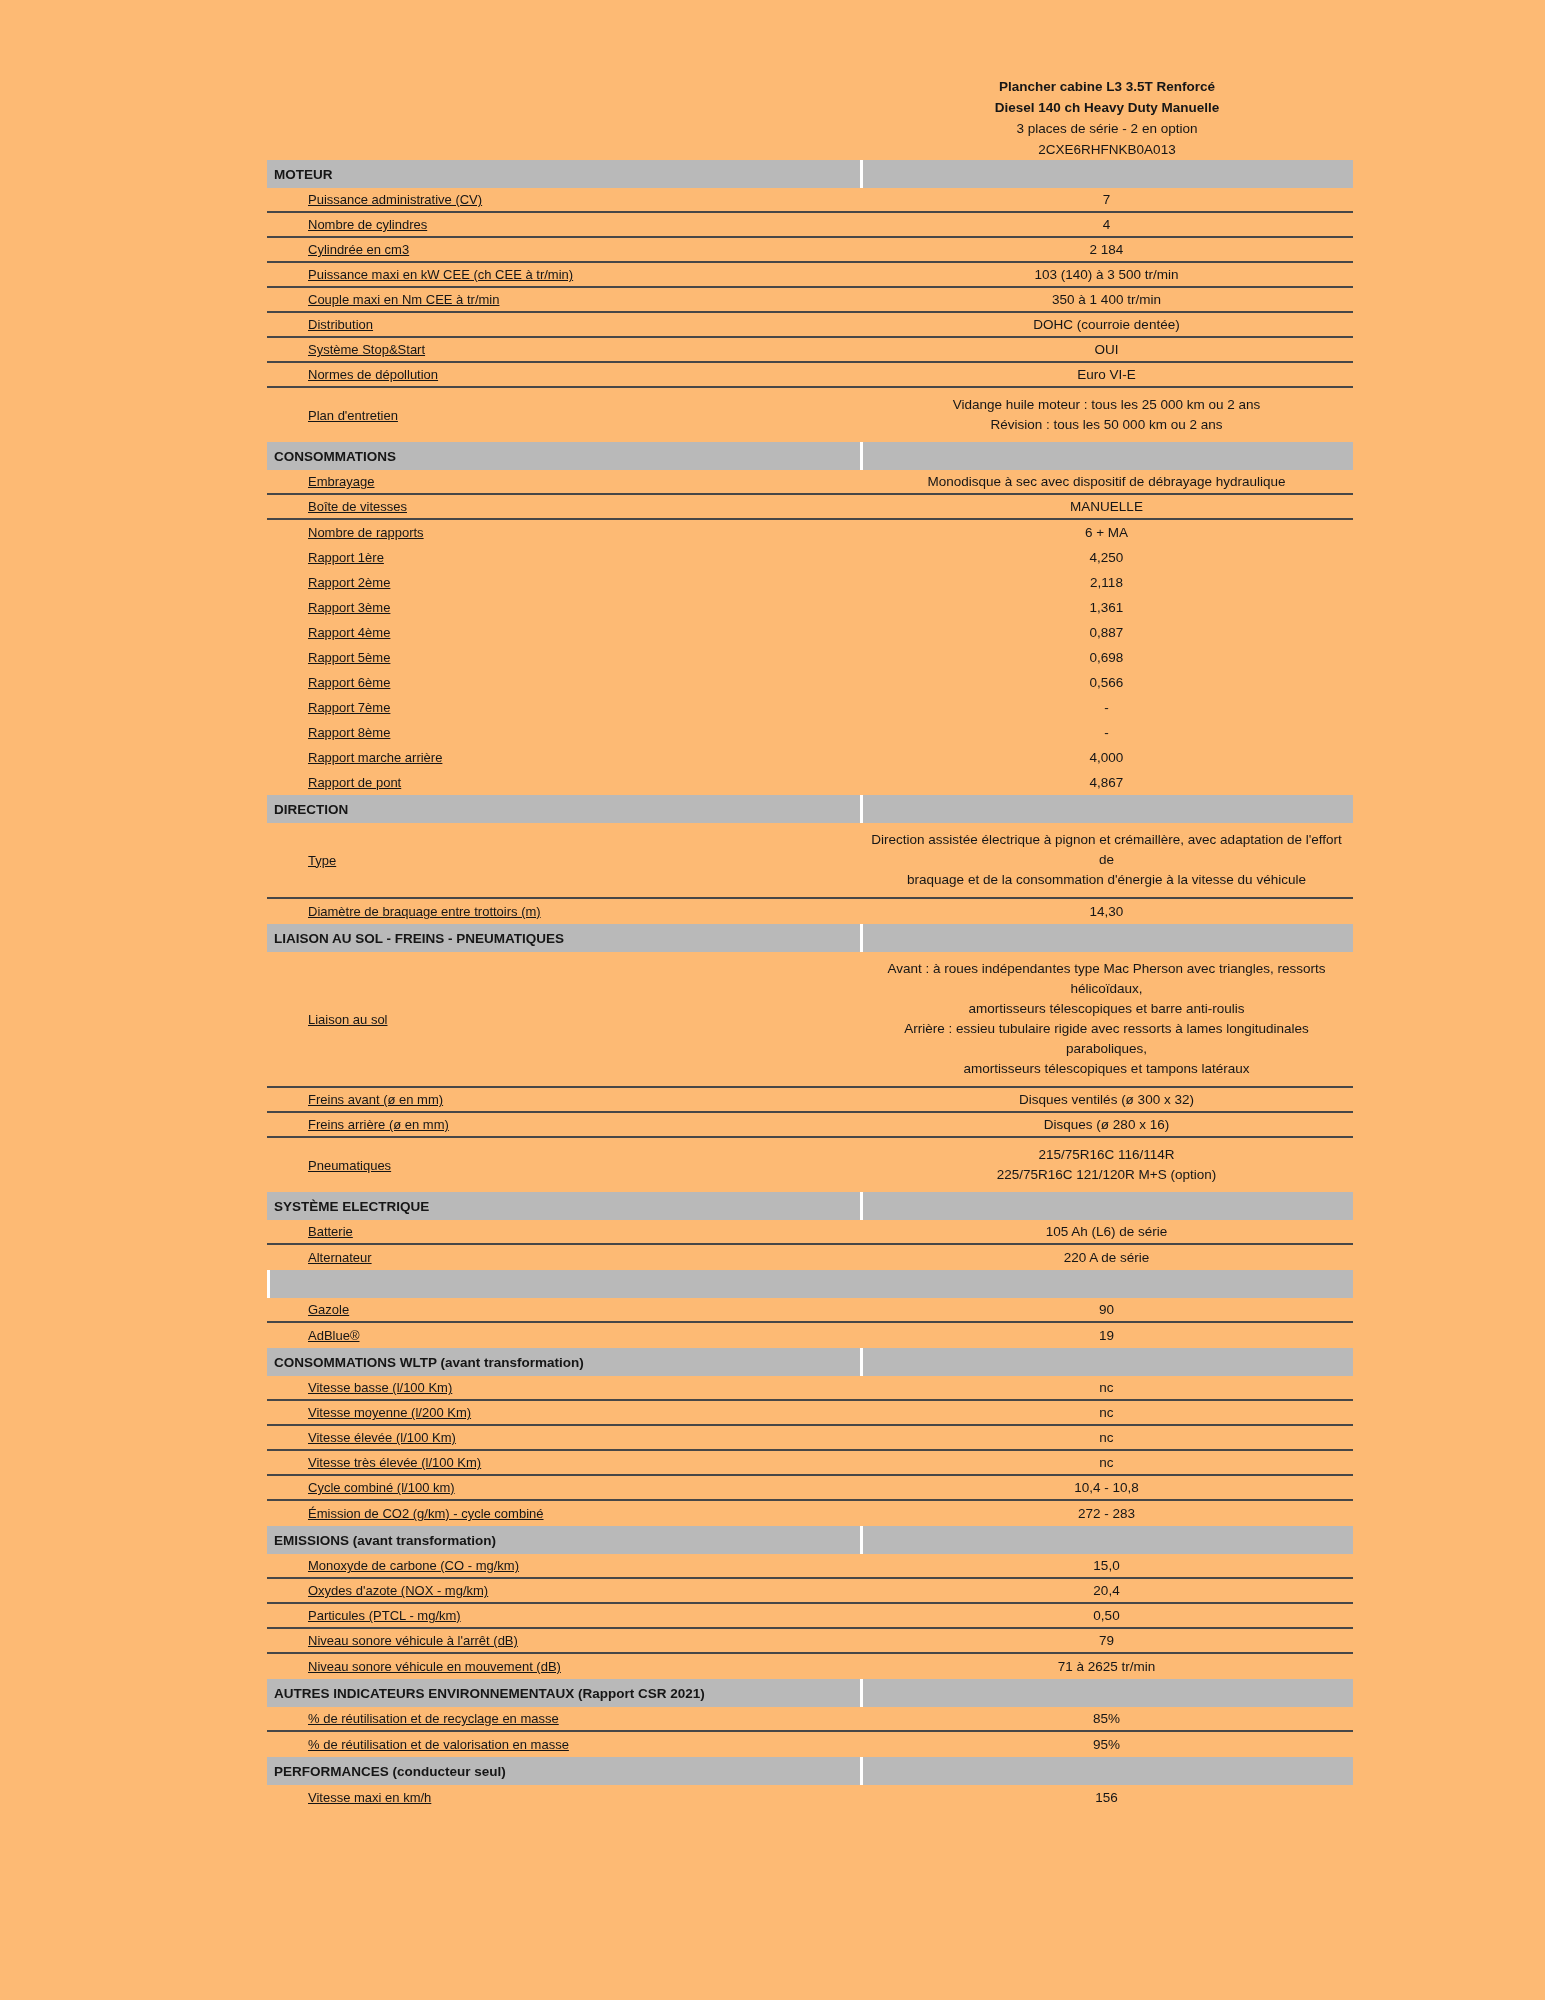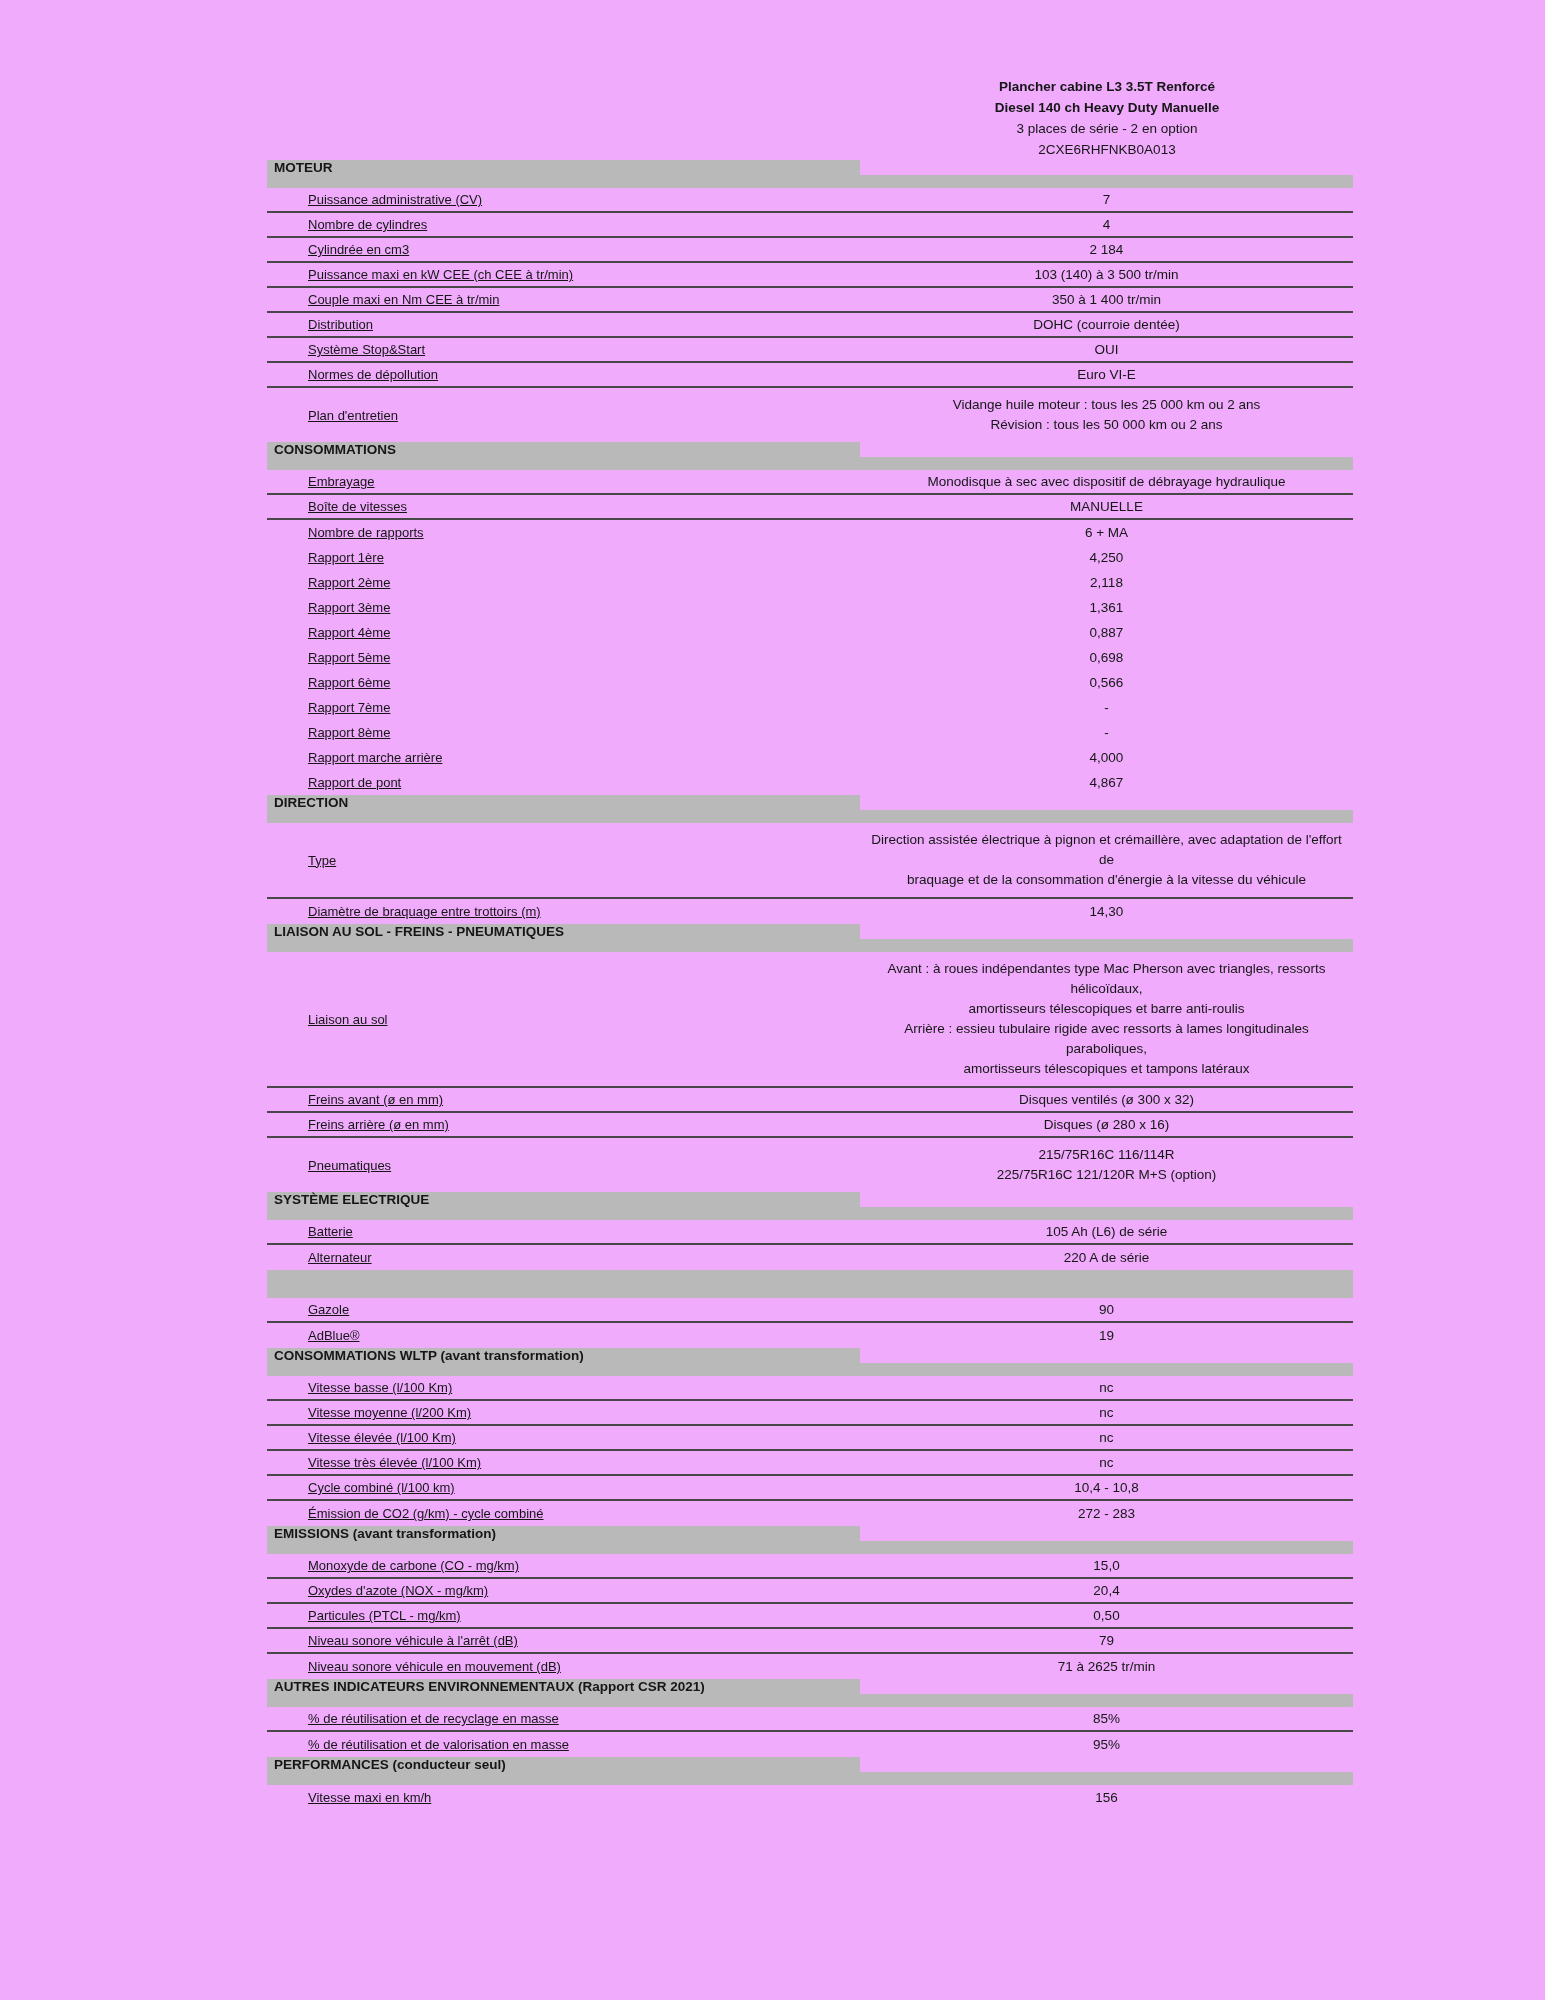--- a/index.html
+++ b/index.html
@@ -1,20 +1,20 @@
 <!DOCTYPE html>
 <html lang="fr"><head>
 <meta charset="utf-8">
 <style>
   html,body{margin:0;padding:0;background:#ffffff;}
   .page{
     position:relative;
     width:1545px;
     height:2000px;
-    background:#f0abfc;
+    background:#fdba74;
     font-family:"Liberation Sans","DejaVu Sans",sans-serif;
     color:#161616;
     overflow:hidden;
   }
   
   .trim-header{
     position:absolute;
     left:860px;
     top:76px;
     width:494px;
@@ -27,21 +27,20 @@
   .spec-table{
     position:absolute;
     left:267px;
     top:160px;
     width:1086px;
   }
   .section-bar{
     display:flex;
     height:28px;
     margin:0;
-    flex-direction:column;
   }
   .bar-left{
     width:593px;
     background:#b9b9b9;
     display:flex;
     align-items:center;
     padding-left:7px;
     box-sizing:border-box;
   }
   .bar-gap{width:3px;background:#ffffff;}

